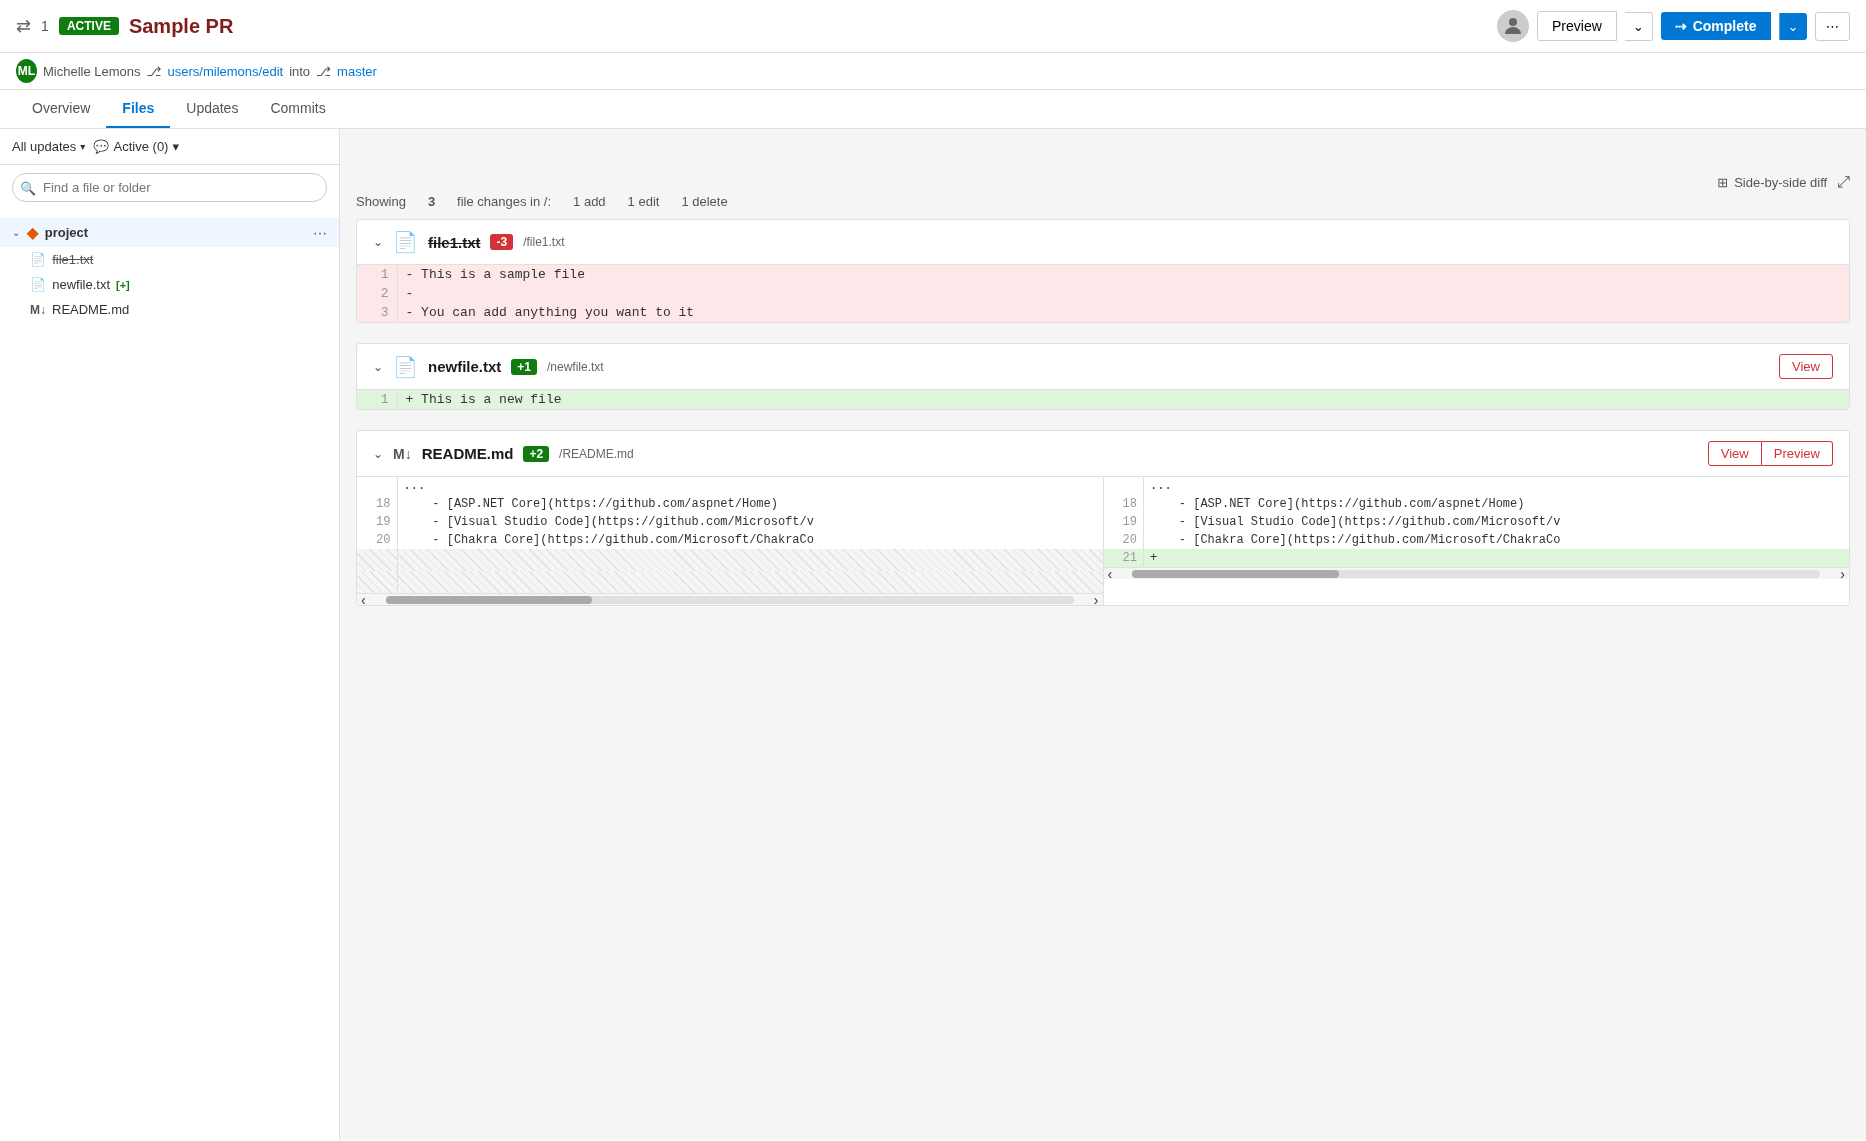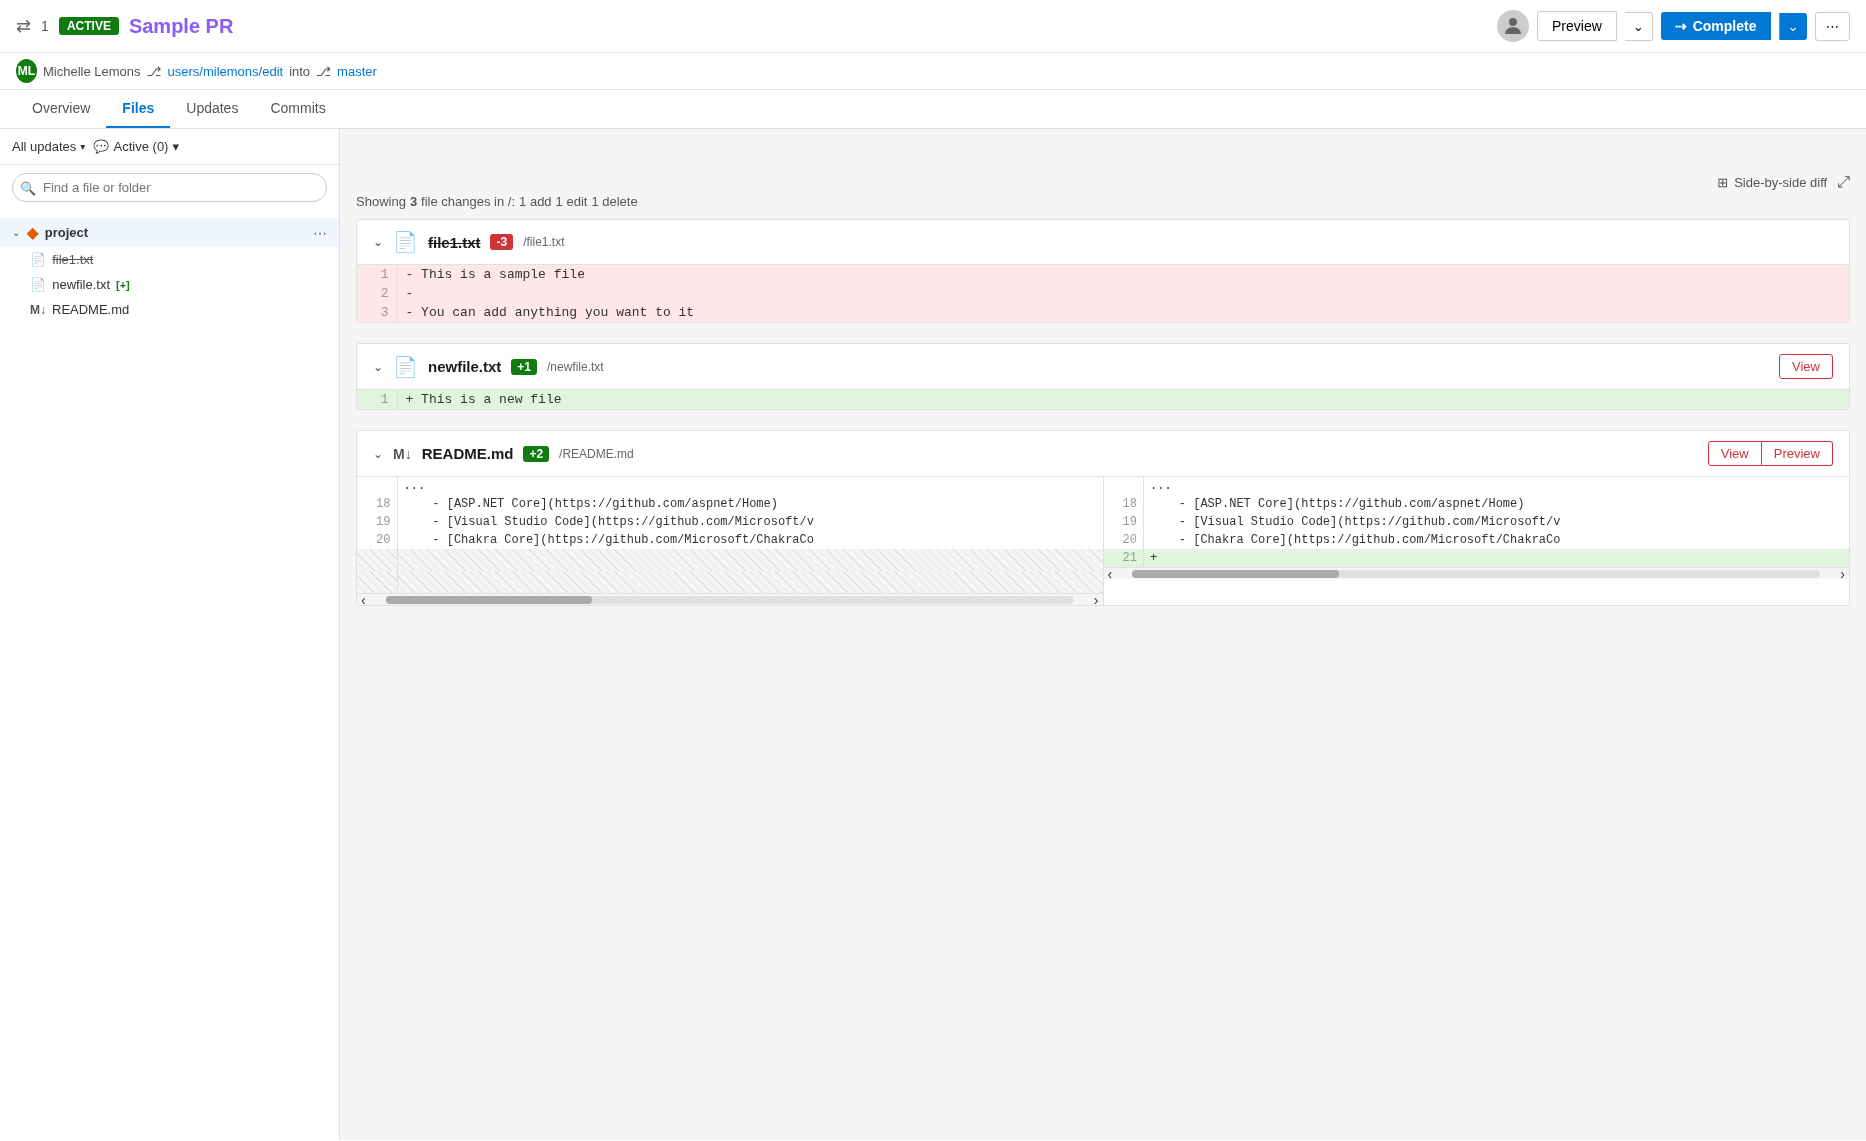--- a/index.html
+++ b/index.html
@@ -3,21 +3,21 @@
   <meta charset="utf-8">
   <style>
     * { box-sizing: border-box; margin: 0; padding: 0; }
     body { font-family: -apple-system, BlinkMacSystemFont, 'Segoe UI', sans-serif; font-size: 14px; color: #333; background: #fff; }
 
     
     .header { display: flex; align-items: center; padding: 10px 16px; border-bottom: 1px solid #e0e0e0; gap: 10px; }
     .pr-icon { color: #666; font-size: 18px; }
     .pr-count { font-size: 14px; color: #555; }
     .active-badge { background: #107c10; color: #fff; border-radius: 3px; padding: 2px 8px; font-size: 12px; font-weight: 600; }
-    .pr-title { font-size: 20px; font-weight: 600; color: #8b5cf6; }
+    .pr-title { font-size: 20px; font-weight: 600; color: #7f1d1d; }
     .header-right { margin-left: auto; display: flex; align-items: center; gap: 8px; }
     .avatar { width: 32px; height: 32px; border-radius: 50%; background: #ccc; display: flex; align-items: center; justify-content: center; }
     .approve-btn { border: 1px solid #ccc; background: #fff; padding: 6px 14px; border-radius: 3px 0 0 3px; cursor: pointer; font-size: 14px; }
     .approve-arrow { border: 1px solid #ccc; border-left: none; background: #fff; padding: 6px 8px; border-radius: 0 3px 3px 0; cursor: pointer; }
     .complete-btn { background: #0078d4; color: #fff; border: none; padding: 6px 14px; border-radius: 3px 0 0 3px; cursor: pointer; font-size: 14px; font-weight: 600; display: flex; align-items: center; gap: 6px; }
     .complete-arrow { background: #0078d4; color: #fff; border: none; border-left: 1px solid rgba(255,255,255,0.3); padding: 6px 8px; border-radius: 0 3px 3px 0; cursor: pointer; }
     .more-btn { border: 1px solid #ccc; background: #fff; padding: 6px 10px; border-radius: 3px; cursor: pointer; }
 
     
     .sub-header { padding: 6px 16px; display: flex; align-items: center; gap: 6px; font-size: 13px; color: #555; border-bottom: 1px solid #e0e0e0; }
@@ -54,21 +54,21 @@
     .tree-file-name.deleted { text-decoration: line-through; color: #555; }
     .tree-file-badge { font-size: 11px; color: #107c10; font-weight: 600; }
     .tree-file .md-icon { color: #555; font-size: 12px; font-weight: 600; }
 
     
     .main { flex: 1; overflow-y: auto; background: #f5f5f5; padding: 0; }
     .main-inner { padding: 16px; }
 
     
     .stats-bar { display: flex; align-items: center; justify-content: space-between; padding: 10px 0; font-size: 13px; color: #555; }
-    .stats-left { display: flex; align-items: center; gap: 4px; margin-top: 39px; }
+    .stats-left { display: flex; align-items: center; gap: 22px; margin-top: 39px; }
     .stats-right { display: flex; align-items: center; gap: 10px; }
     .side-by-side { display: flex; align-items: center; gap: 6px; cursor: pointer; color: #555; font-size: 13px; }
     .expand-icon { cursor: pointer; color: #555; font-size: 16px; }
 
     
     .diff-card { background: #fff; border: 1px solid #e0e0e0; border-radius: 3px; margin-bottom: 20px; }
     .diff-header { display: flex; align-items: center; gap: 10px; padding: 10px 16px; border-bottom: 1px solid #e0e0e0; }
     .diff-header .chevron { color: #555; cursor: pointer; font-size: 12px; }
     .diff-header .file-icon-lg { color: #555; font-size: 20px; }
     .diff-filename { font-size: 15px; font-weight: 600; color: #1a1a1a; }

